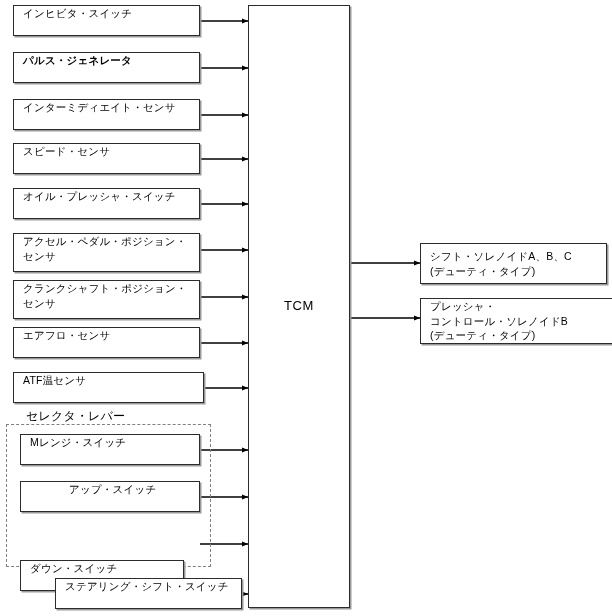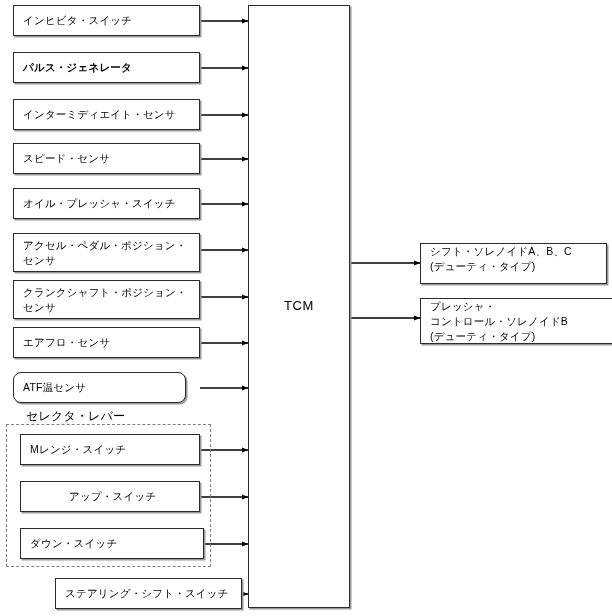--- a/index.html
+++ b/index.html
@@ -26,37 +26,36 @@
     height: 616px;
     pointer-events: none;
   }
   .node {
     position: absolute;
     box-sizing: border-box;
     background: #ffffff;
     border: 1px solid #2b2b2b;
     box-shadow: 1.5px 1.5px 0 0 #9a9a9a;
     display: flex;
-    align-items: center;
     padding: 0 9px;
     font-size: 10.5px;
     line-height: 1.42;
     letter-spacing: 0.2px;
     white-space: pre-line;
   }
   .node.tcm {
     justify-content: center;
     align-items: center;
     text-align: center;
     padding: 0;
     font-size: 13px;
     letter-spacing: 0.6px;
   }
   .node.output {
-    align-items: flex-start;
+    align-items: center;
   }
   .group-box {
     position: absolute;
     box-sizing: border-box;
     border: 1px dashed #808080;
     background: transparent;
   }
   .group-label {
     position: absolute;
     font-size: 12px;
@@ -105,24 +104,24 @@
       <div class="node input" style="left: 13px; top: 5px; width: 187px; height: 31px;"><span>インヒビタ・スイッチ</span></div>
       <div class="node input" style="left: 13px; top: 52px; width: 187px; height: 31px; font-weight: bold;"><span>パルス・ジェネレータ</span></div>
       <div class="node input" style="left: 13px; top: 99px; width: 187px; height: 31px;"><span>インターミディエイト・センサ</span></div>
       <div class="node input" style="left: 13px; top: 143px; width: 187px; height: 31px;"><span>スピード・センサ</span></div>
       <div class="node input" style="left: 13px; top: 188px; width: 187px; height: 31px;"><span>オイル・プレッシャ・スイッチ</span></div>
       <div class="node input" style="left: 13px; top: 233px; width: 187px; height: 39px;"><span>アクセル・ペダル・ポジション・
 センサ</span></div>
       <div class="node input" style="left: 13px; top: 280px; width: 187px; height: 39px;"><span>クランクシャフト・ポジション・
 センサ</span></div>
       <div class="node input" style="left: 13px; top: 327px; width: 187px; height: 31px;"><span>エアフロ・センサ</span></div>
-      <div class="node input" style="left: 13px; top: 372px; width: 173px; height: 31px; border-radius: 8px;"><span>ATF温センサ</span></div>
+      <div class="node input" style="left: 13px; top: 372px; width: 191px; height: 31px;"><span>ATF温センサ</span></div>
       <div class="node input" style="left: 20px; top: 434px; width: 180px; height: 31px;"><span>Mレンジ・スイッチ</span></div>
       <div class="node input" style="left: 20px; top: 481px; width: 180px; height: 31px; padding-left: 48px;"><span>アップ・スイッチ</span></div>
-      <div class="node input" style="left: 20px; top: 528px; width: 184px; height: 31px;"><span>ダウン・スイッチ</span></div>
+      <div class="node input" style="left: 20px; top: 560px; width: 164px; height: 31px;"><span>ダウン・スイッチ</span></div>
       <div class="node input" style="left: 13px; top: 578px; width: 187px; height: 31px; margin-left: 42px;"><span>ステアリング・シフト・スイッチ</span></div>
       <div class="node output" style="left: 420px; top: 243px; width: 187px; height: 41px;"><span>シフト・ソレノイドA、B、C
 (デューティ・タイプ)</span></div>
       <div class="node output" style="left: 420px; top: 298px; width: 223px; height: 46px;"><span>プレッシャ・
 コントロール・ソレノイドB
 (デューティ・タイプ)</span></div>
     </div>
 
 </div>
 

